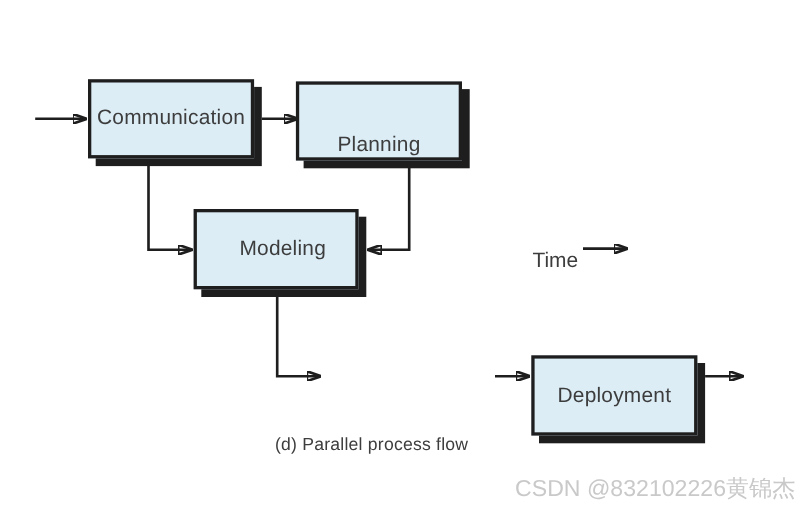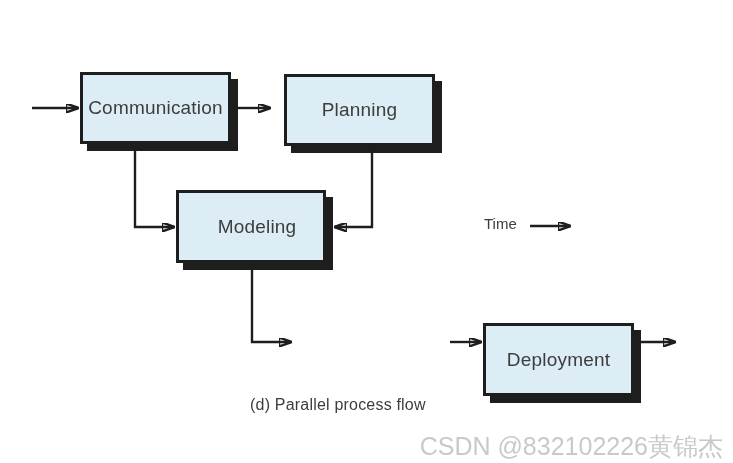--- a/index.html
+++ b/index.html
@@ -47,52 +47,52 @@
     color:var(--line-color);
   }
   .connectors path{
     fill:none;
     stroke:currentColor;
     stroke-width:2.4;
   }
   .time-label{
     position:absolute;
     left:484px;
-    top:215px;
-    font-size:15px;
+    top:227px;
+    font-size:19px;
     color:var(--text-color);
   }
   .caption{
     position:absolute;
     left:250px;
     top:396px;
     font-size:16px;
     letter-spacing:0.2px;
     color:var(--text-color);
     white-space:nowrap;
   }
   .watermark{
     position:absolute;
     right:10px;
     top:430px;
-    font-size:25px;
+    font-size:21px;
     color:var(--watermark-color);
     white-space:nowrap;
   }
 </style>
 </head>
 <body>
 
 <div class="stage">
 
   <div class="box" style="left:80px; top:72px; width:151px; height:72px;">
     <span>Communication</span>
   </div>
 
-  <div class="box" style="left:284px; top:74px; width:151px; height:72px;">
+  <div class="box" style="left:269px; top:74px; width:151px; height:72px;align-items:flex-end;">
     <span>Planning</span>
   </div>
 
   <div class="box" style="left:176px; top:190px; width:150px; height:73px;padding-left:12px;">
     <span>Modeling</span>
   </div>
 
 
   <div class="box" style="left:483px; top:323px; width:151px; height:73px;">
     <span>Deployment</span>

